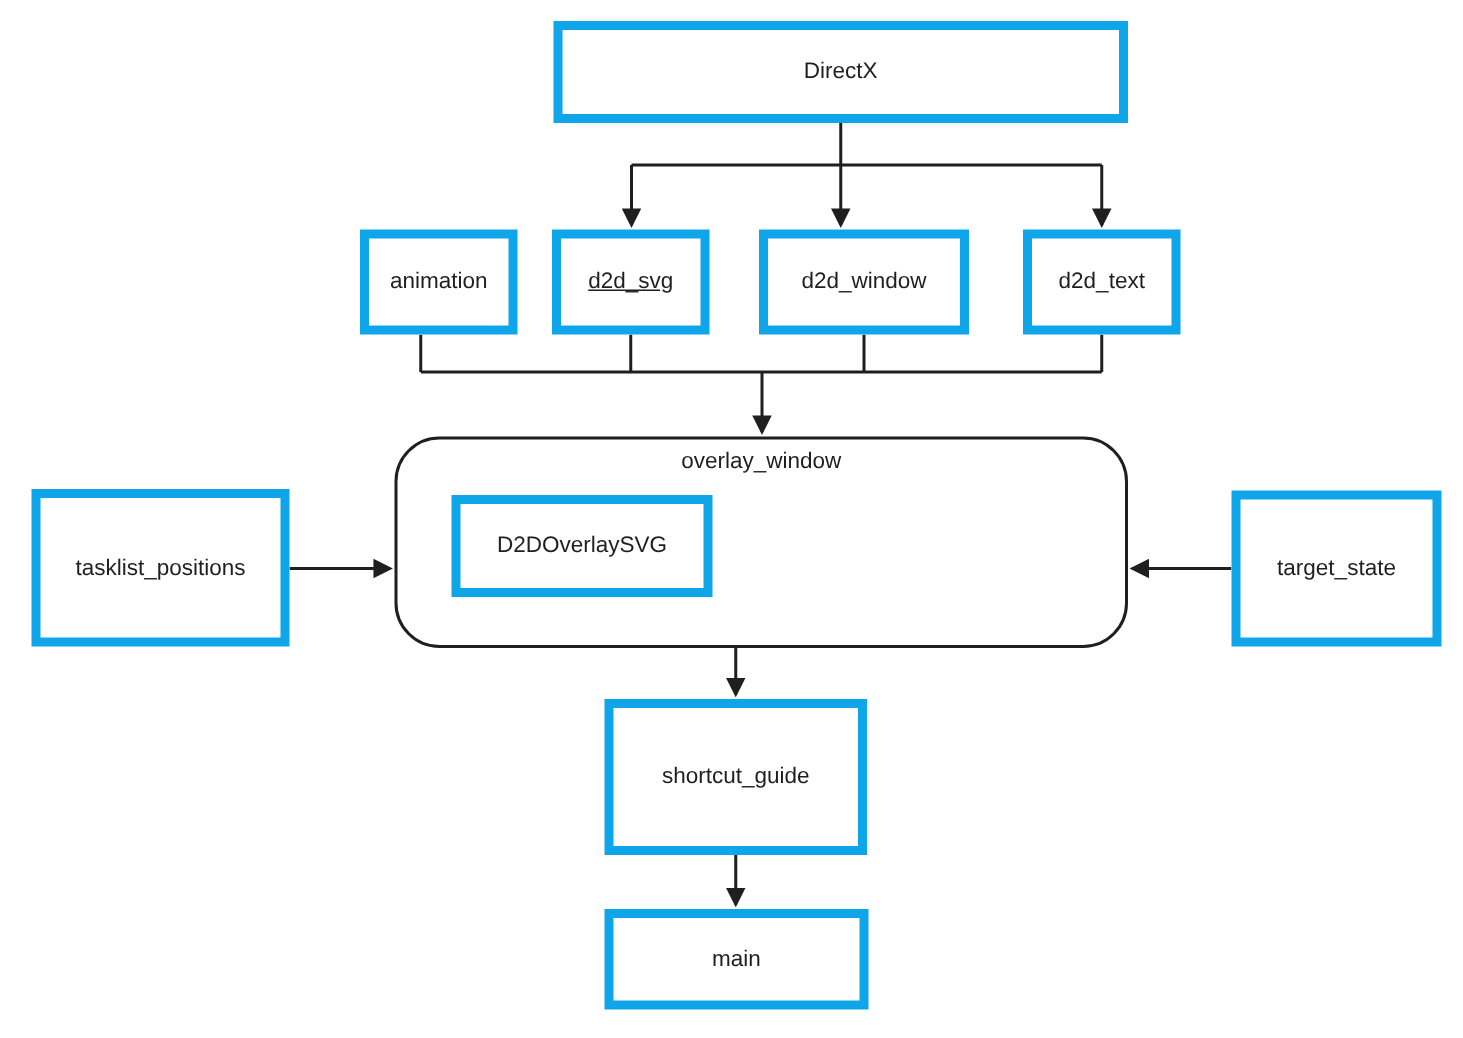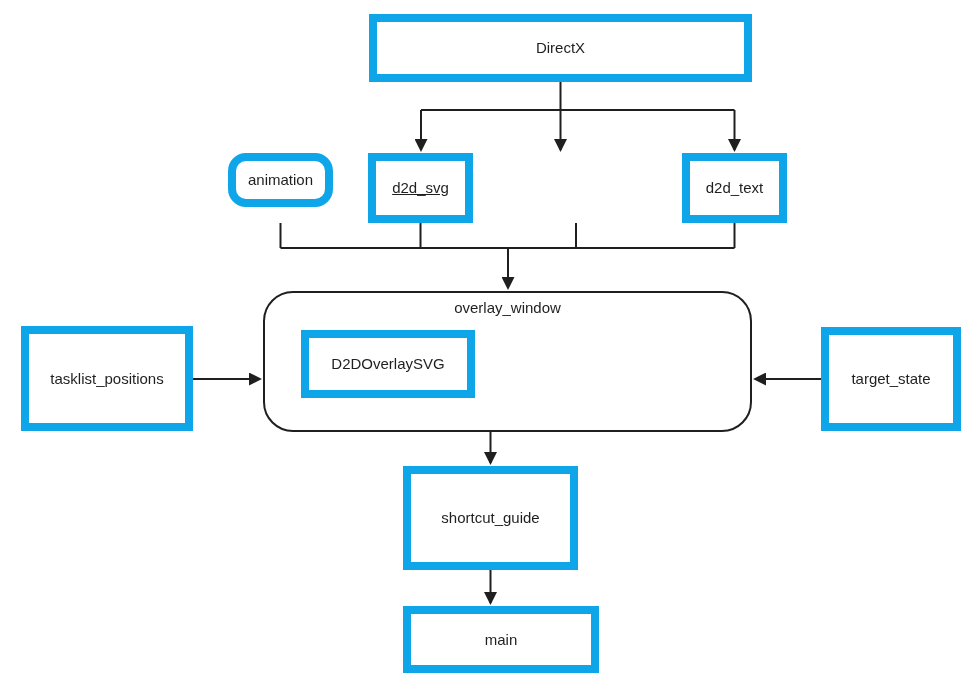--- a/index.html
+++ b/index.html
@@ -25,21 +25,21 @@
   }
   svg.connector-layer path.edge {
     fill: none;
     stroke: #1f1f1f;
     stroke-width: 2;
   }
   .node {
     position: absolute;
     box-sizing: border-box;
     background: #ffffff;
-    border: 8px solid #0ea5e9;
+    border: 6px solid #0ea5e9;
     display: flex;
     align-items: center;
     justify-content: center;
     font-size: 15px;
     line-height: 1.2;
     text-align: center;
     white-space: nowrap;
   }
   .group {
     position: absolute;
@@ -51,31 +51,31 @@
     position: absolute;
     left: 0;
     top: 6px;
     width: 100%;
     text-align: center;
     font-size: 15px;
     white-space: nowrap;
   }
   
   #node-directx            { left: 369px; top: 14px;  width: 383px; height: 68px; }
-  #node-animation          { left: 228px; top: 153px; width: 105px; height: 54px; border-radius: 18px; }
+  #node-animation          { left: 240px; top: 153px; width: 105px; height: 70px; }
   #node-d2d-svg            { left: 368px; top: 153px; width: 105px; height: 70px; text-decoration: underline; }
   #node-d2d-window         { left: 506px; top: 153px; width: 140px; height: 70px; }
   #node-d2d-text           { left: 682px; top: 153px; width: 105px; height: 70px; }
   #group-overlay-window    { left: 263px; top: 291px; width: 489px; height: 141px; border-radius: 30px; }
   #node-d2d-overlay-svg    { left: 36px;  top: 37px;  width: 174px; height: 68px; }
   #node-d2d-overlay-window { left: 242px; top: 37px;  width: 212px; height: 68px; }
   #node-tasklist-positions { left: 21px;  top: 326px; width: 172px; height: 105px; }
   #node-target-state       { left: 821px; top: 327px; width: 140px; height: 104px; }
   #node-shortcut-guide     { left: 403px; top: 466px; width: 175px; height: 104px; }
-  #node-main               { left: 403px; top: 606px; width: 196px; height: 67px; }
+  #node-main               { left: 403px; top: 606px; width: 176px; height: 67px; }
 </style>
 </head>
 <body>
 
 <div class="canvas">
 
   <svg class="connector-layer" viewBox="0 0 975 692" xmlns="http://www.w3.org/2000/svg">
     <defs>
       <marker id="arrow" viewBox="0 0 10 10" refX="8.5" refY="5" markerWidth="6.5" markerHeight="6.5" orient="auto-start-reverse" markerUnits="strokeWidth">
         <path d="M0 0 L10 5 L0 10 z" fill="#1f1f1f"></path>
@@ -106,20 +106,23 @@
   </div>
 
   <div class="node" id="node-animation">
     <span>animation</span>
   </div>
 
   <div class="node" id="node-d2d-svg">
     <span>d2d_svg</span>
   </div>
 
+  <div class="node" id="node-d2d-window">
+    <span>d2d_window</span>
+  </div>
 
   <div class="node" id="node-d2d-text">
     <span>d2d_text</span>
   </div>
 
   <div class="group" id="group-overlay-window">
     <div class="group-title">overlay_window</div>
     <div class="node" id="node-d2d-overlay-svg">
       <span>D2DOverlaySVG</span>
     </div>

